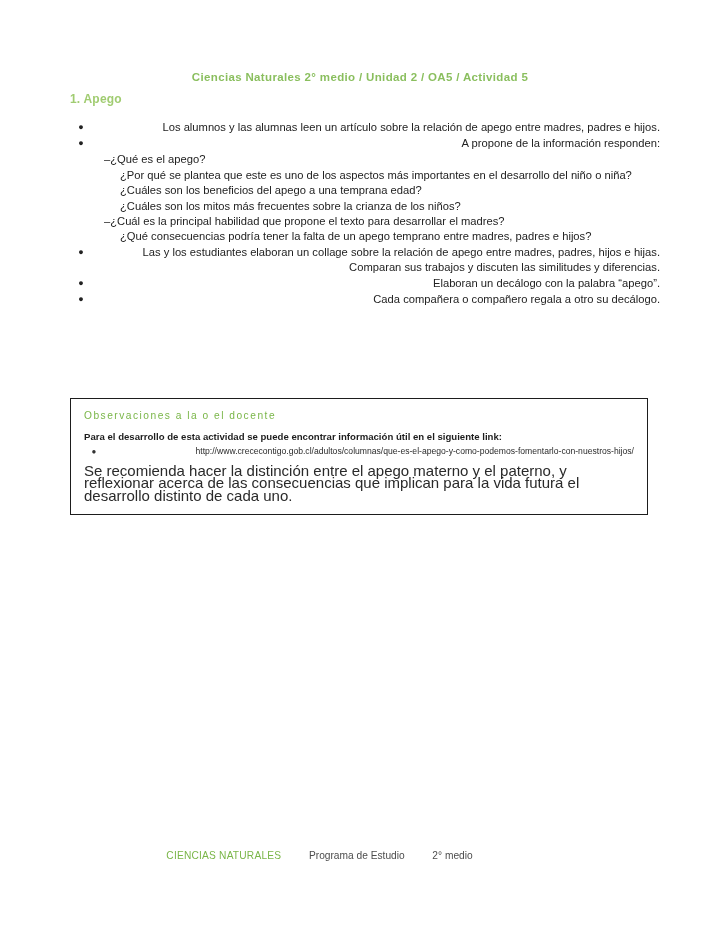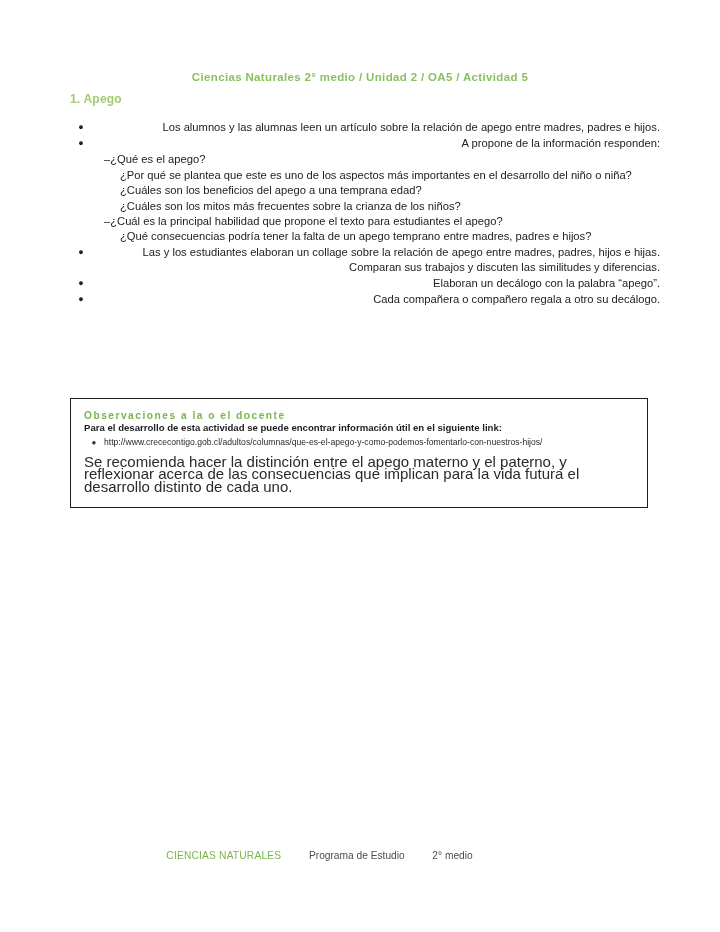--- a/index.html
+++ b/index.html
@@ -97,23 +97,24 @@
     left: 70px;
     top: 398px;
     width: 578px;
     min-height: 110px;
     border: 1.1px solid #1d1d1d;
     box-sizing: border-box;
     padding: 11px 13px 12px 13px;
   }
   .obs-heading {
     font-size: 10.2px;
-    font-weight: bold;
+    font-weight: normal;
     letter-spacing: 1.5px;
     color: #7ab648;
+    margin-bottom: 9px;
   }
   .obs-lead {
     font-size: 9.6px;
     font-weight: bold;
     line-height: 13px;
     color: #1d1d1d;
     margin-bottom: 3px;
   }
   .obs-link-row {
     display: flex;
@@ -128,20 +129,21 @@
     line-height: 12.5px;
     color: #333;
   }
   .obs-link {
     flex: 1 1 auto;
     font-size: 8.6px;
     line-height: 11.6px;
     color: #2a2a2a;
     word-break: break-all;
     text-decoration: none;
+    text-align: right;
   }
   .obs-note {
     font-size: 15px;
     line-height: 12.6px;
     color: #2a2a2a;
   }
 
   
   .footer {
     position: absolute;
@@ -182,21 +184,21 @@
       </div>
       <div class="bullet-row">
         <span class="bullet-mark">●</span>
         <span class="bullet-text">A propone de la información responden:</span>
       </div>
       <div class="question-block">
         <div class="question">–¿Qué es el apego?</div>
         <div class="question no-dash">¿Por qué se plantea que este es uno de los aspectos más importantes en el desarrollo del niño o niña?</div>
         <div class="question no-dash">¿Cuáles son los beneficios del apego a una temprana edad?</div>
         <div class="question no-dash">¿Cuáles son los mitos más frecuentes sobre la crianza de los niños?</div>
-        <div class="question">–¿Cuál es la principal habilidad que propone el texto para estudiantes el apego?</div>
+        <div class="question">–¿Cuál es la principal habilidad que propone el texto para desarrollar el madres?</div>
         <div class="question no-dash">¿Qué consecuencias podría tener la falta de un apego temprano entre madres, padres e hijos?</div>
       </div>
       <div class="bullet-row">
         <span class="bullet-mark">●</span>
         <span class="bullet-text">Las y los estudiantes elaboran un collage sobre la relación de apego entre madres, padres, hijos e hijas. Comparan sus trabajos y discuten las similitudes y diferencias.</span>
       </div>
       <div class="bullet-row">
         <span class="bullet-mark">●</span>
         <span class="bullet-text">Elaboran un decálogo con la palabra “apego”.</span>
       </div>

